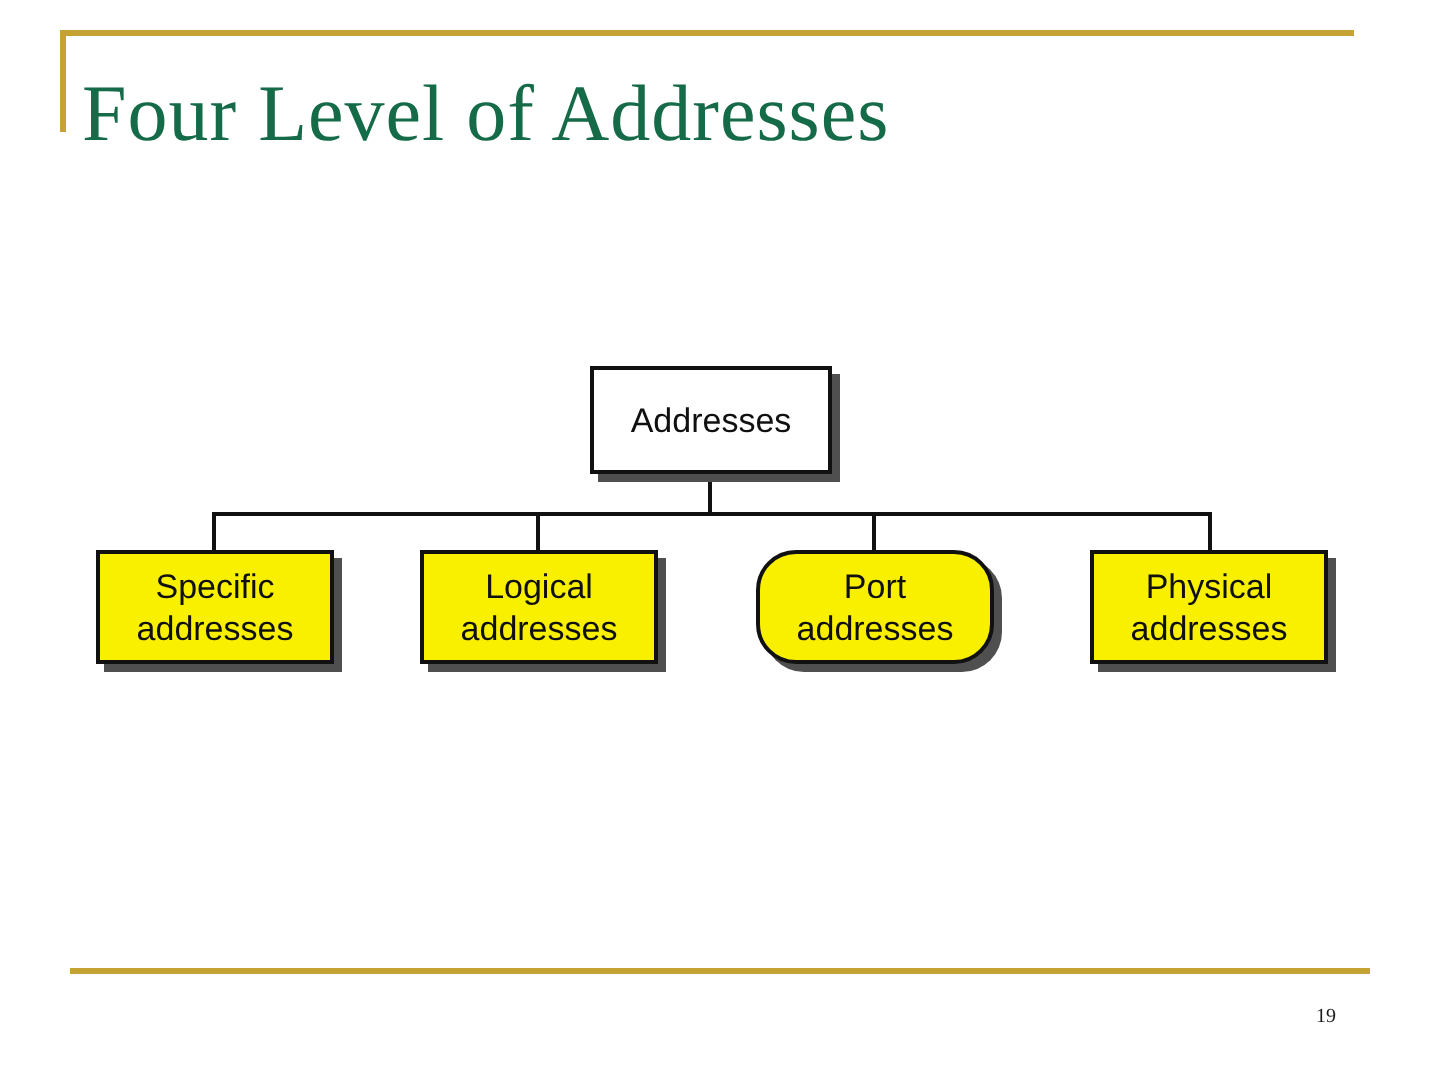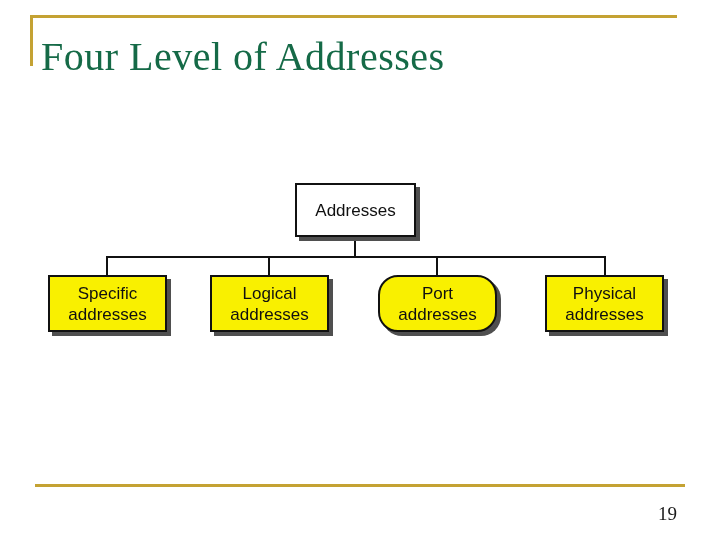--- a/index.html
+++ b/index.html
@@ -33,21 +33,21 @@
     position: absolute; left: 41px; top: 33px;
     font-family: "Liberation Serif", serif;
     font-size: 40px; font-weight: normal;
     color: #156A47; white-space: nowrap; letter-spacing: 0.5px;
   }
 
   
   .page-number {
     position: absolute; left: 658px; top: 503px;
     font-family: "Liberation Serif", serif;
-    font-size: 19px; color: #1a1a1a;
+    font-size: 10px; color: #1a1a1a;
   }
 
   
   .diagram { position: absolute; left: 0; top: 0; width: 632px; height: 540px; }
 
   .node {
     position: absolute;
     border: 2px solid #111111;
     box-shadow: 4px 4px 0 #4F4F4F;
     display: flex; flex-direction: column;

